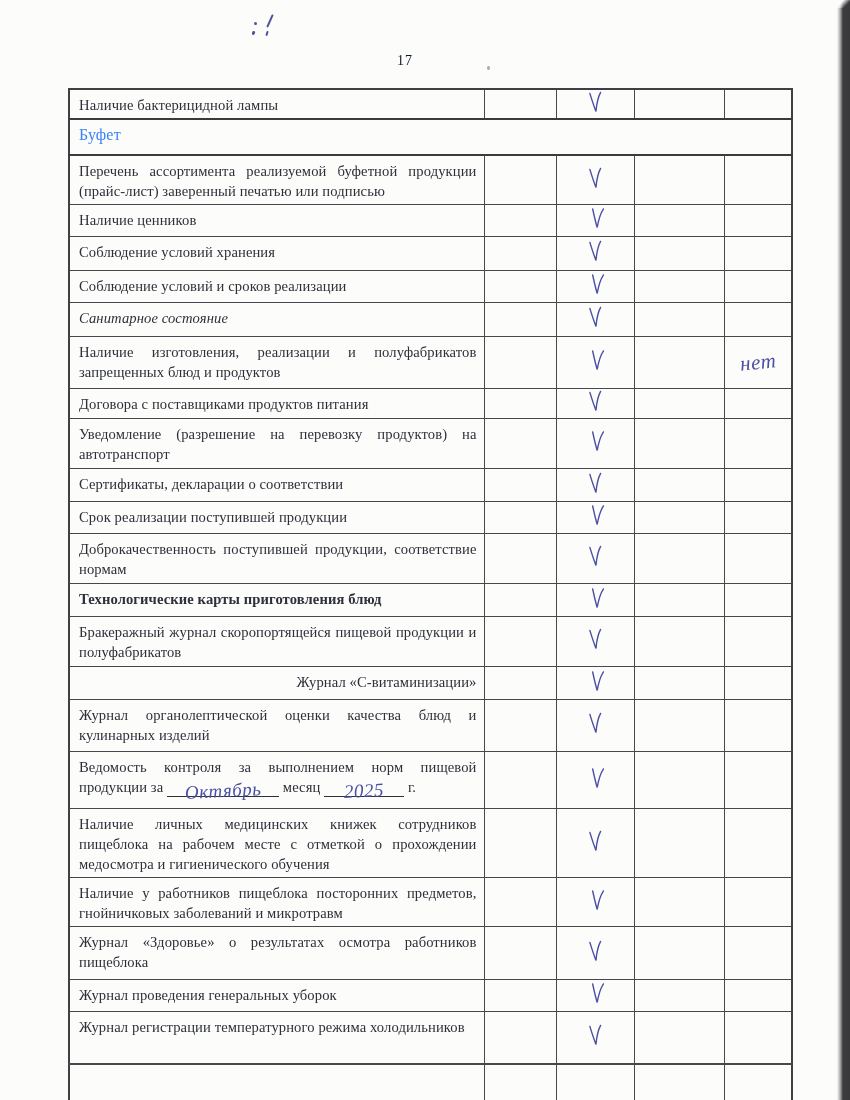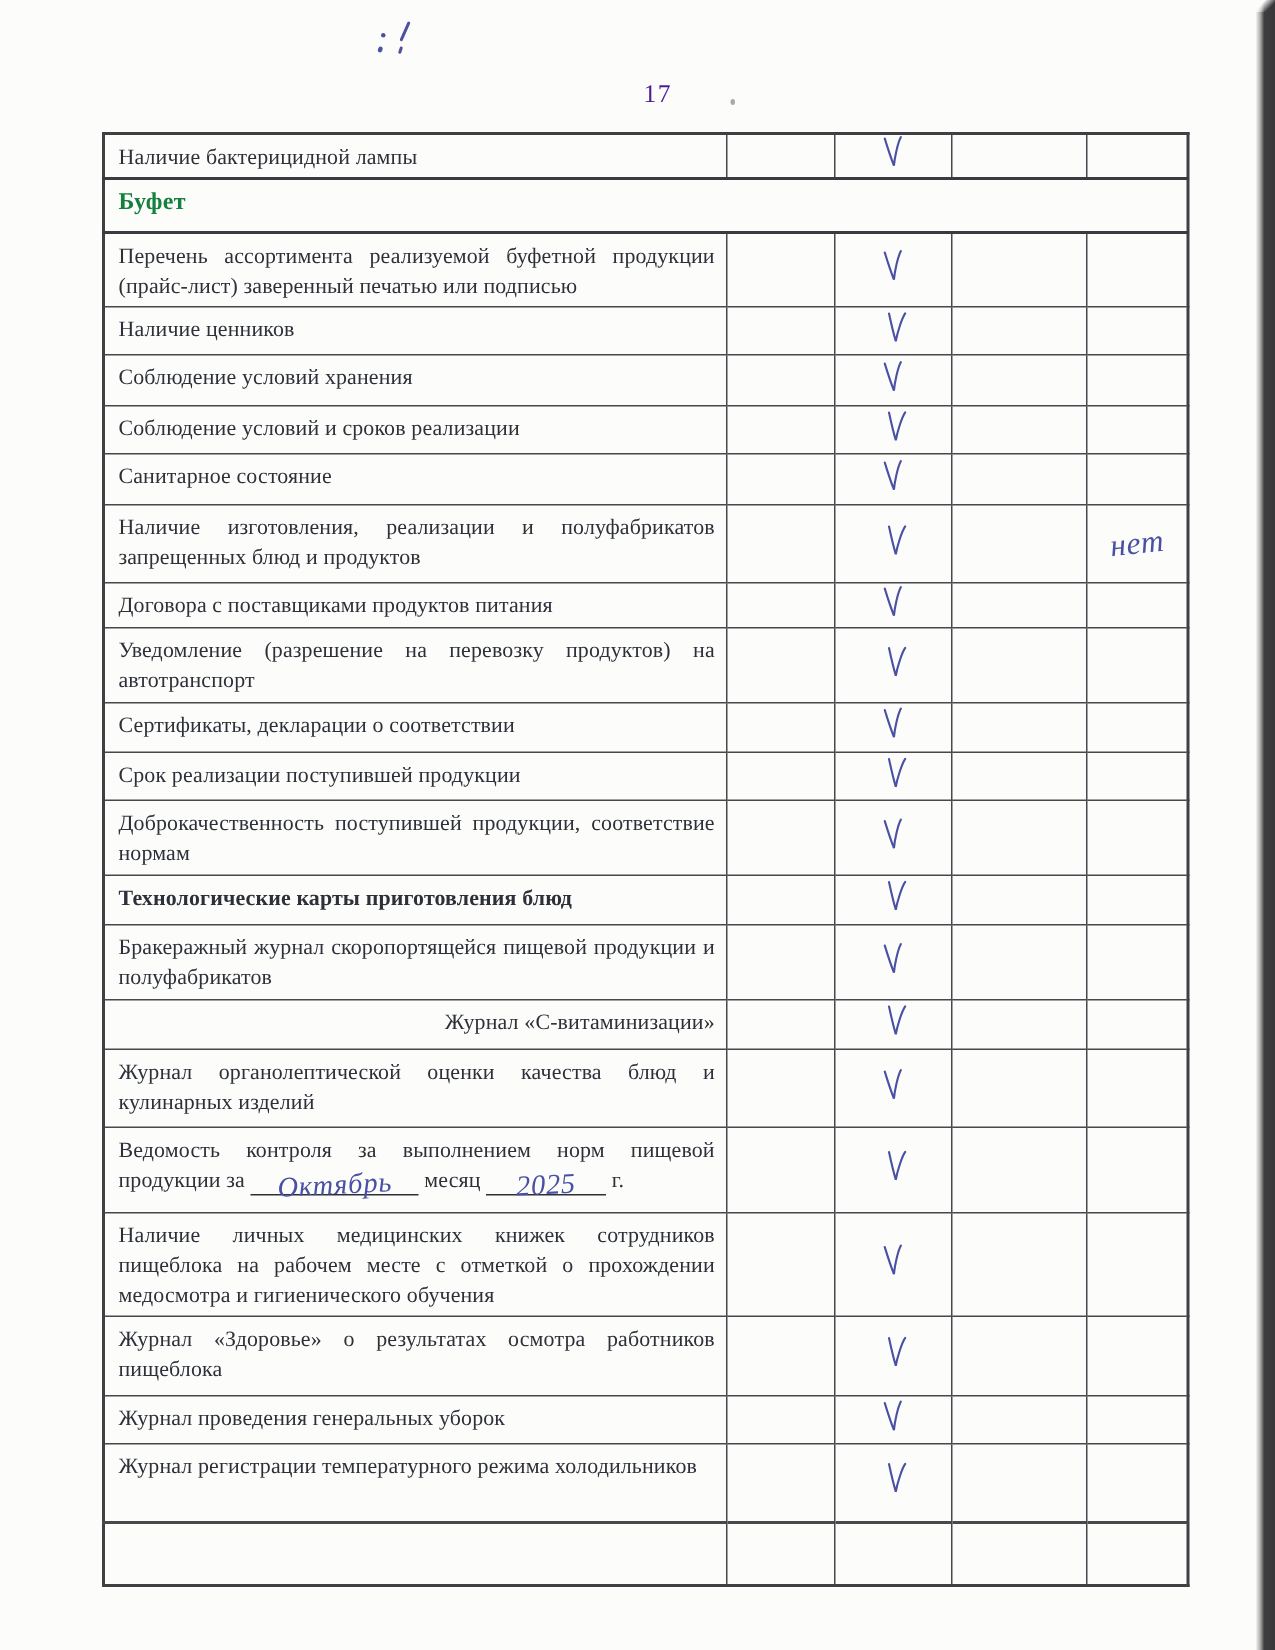--- a/index.html
+++ b/index.html
@@ -6,21 +6,21 @@
   body{width:850px;height:1100px;overflow:hidden;background:#ffffff;
        font-family:"Liberation Serif","DejaVu Serif",serif;}
   .page{position:relative;width:850px;height:1100px;background:#fcfcfa;overflow:hidden;}
 
   
   .scan-band{position:absolute;top:0;right:0;width:13px;height:1100px;
     background:linear-gradient(to right,rgba(180,180,180,0) 0%,#a9a9a9 25%,#3d3d3f 45%,#39393b 100%);}
   .scan-band-notch{position:absolute;top:0;right:0;width:13px;height:8px;
     background:linear-gradient(135deg,#fcfcfa 30%,rgba(252,252,250,0) 70%);}
 
-  .page-number{position:absolute;top:53px;left:429px;font-size:17px;color:#4c1d95;
+  .page-number{position:absolute;top:53px;left:397px;font-size:14px;color:#0f172a;
     letter-spacing:1px;}
 
   
   .speck{position:absolute;background:#4d529f;border-radius:50%;}
   .sp1{left:254px;top:22px;width:3px;height:3px;}
   .sp2{left:252px;top:31px;width:3px;height:4px;transform:rotate(20deg);}
   .slash{position:absolute;left:269px;top:14px;width:2.4px;height:14px;background:#4d529f;
     transform:rotate(24deg);border-radius:2px;}
   .slash2{position:absolute;left:266px;top:31px;width:2.4px;height:5px;background:#4d529f;
     transform:rotate(18deg);border-radius:2px;}
@@ -38,21 +38,21 @@
     background:#fcfcfb;}
   .checklist{border:2px solid #3f3f44;}
   td.cell-text{padding:5px 7px 3px 9px;font-size:14.6px;line-height:20px;
     color:#2d3039;letter-spacing:.1px;}
   td.cell-text.just div{text-align:justify;}
   td.cell-mark{text-align:center;vertical-align:middle;}
   td.cell-note{text-align:center;vertical-align:middle;}
 
   tr.section-row td{border-top:2.6px solid #3a3a3f;border-bottom:2.6px solid #3a3a3f;
     padding:6px 7px 4px 9px;}
-  .sec-label{font-weight:bold;font-size:16px;color:#15803d;letter-spacing:.2px;}
+  .sec-label{font-weight:normal;font-size:16px;color:#3b82f6;letter-spacing:.2px;}
   tr.thick-top td{border-top-width:2.6px;}
 
   
   svg.check{display:inline-block;}
   tr:nth-child(odd) svg.check{transform:rotate(-3deg);}
   tr:nth-child(even) svg.check{transform:rotate(2deg) translateX(2px);}
 
   
   .note-hand{font-style:italic;font-size:21px;color:#4a50a3;
     letter-spacing:.5px;display:inline-block;transform:rotate(-6deg);}
@@ -140,21 +140,21 @@
           <td class="cell-text">
             <div>Соблюдение условий и сроков реализации</div>
           </td>
           <td class="cell-empty"></td>
           <td class="cell-mark"><svg class="check" viewBox="0 0 16 24" width="15" height="23">
               <path d="M2.5 2 C 4 8, 6.5 17, 8 21.5 C 8.8 16, 11.5 5.5, 14 1.5" fill="none" stroke="#4a50a3" stroke-width="1.5" stroke-linecap="round"></path>
             </svg></td>
           <td class="cell-empty"></td>
           <td class="cell-note"></td>
         </tr>
-        <tr style="height: 34px;">
+        <tr style="height: 34px; font-style: italic;">
           <td class="cell-text">
             <div>Санитарное состояние</div>
           </td>
           <td class="cell-empty"></td>
           <td class="cell-mark"><svg class="check" viewBox="0 0 16 24" width="15" height="23">
               <path d="M2.5 2 C 4 8, 6.5 17, 8 21.5 C 8.8 16, 11.5 5.5, 14 1.5" fill="none" stroke="#4a50a3" stroke-width="1.5" stroke-linecap="round"></path>
             </svg></td>
           <td class="cell-empty"></td>
           <td class="cell-note"></td>
         </tr>
@@ -275,20 +275,31 @@
           <td class="cell-empty"></td>
           <td class="cell-mark"><svg class="check" viewBox="0 0 16 24" width="15" height="23">
               <path d="M2.5 2 C 4 8, 6.5 17, 8 21.5 C 8.8 16, 11.5 5.5, 14 1.5" fill="none" stroke="#4a50a3" stroke-width="1.5" stroke-linecap="round"></path>
             </svg></td>
           <td class="cell-empty"></td>
           <td class="cell-note"></td>
         </tr>
         <tr style="height: 68px;">
           <td class="cell-text just">
             <div>Наличие личных медицинских книжек сотрудников пищеблока на рабочем месте с отметкой о прохождении медосмотра и гигиенического обучения</div>
+          </td>
+          <td class="cell-empty"></td>
+          <td class="cell-mark"><svg class="check" viewBox="0 0 16 24" width="15" height="23">
+              <path d="M2.5 2 C 4 8, 6.5 17, 8 21.5 C 8.8 16, 11.5 5.5, 14 1.5" fill="none" stroke="#4a50a3" stroke-width="1.5" stroke-linecap="round"></path>
+            </svg></td>
+          <td class="cell-empty"></td>
+          <td class="cell-note"></td>
+        </tr>
+        <tr style="height: 47px;">
+          <td class="cell-text just">
+            <div>Наличие у работников пищеблока посторонних предметов, гнойничковых заболеваний и микротравм</div>
           </td>
           <td class="cell-empty"></td>
           <td class="cell-mark"><svg class="check" viewBox="0 0 16 24" width="15" height="23">
               <path d="M2.5 2 C 4 8, 6.5 17, 8 21.5 C 8.8 16, 11.5 5.5, 14 1.5" fill="none" stroke="#4a50a3" stroke-width="1.5" stroke-linecap="round"></path>
             </svg></td>
           <td class="cell-empty"></td>
           <td class="cell-note"></td>
         </tr>
         <tr style="height: 53px;">
           <td class="cell-text just">

